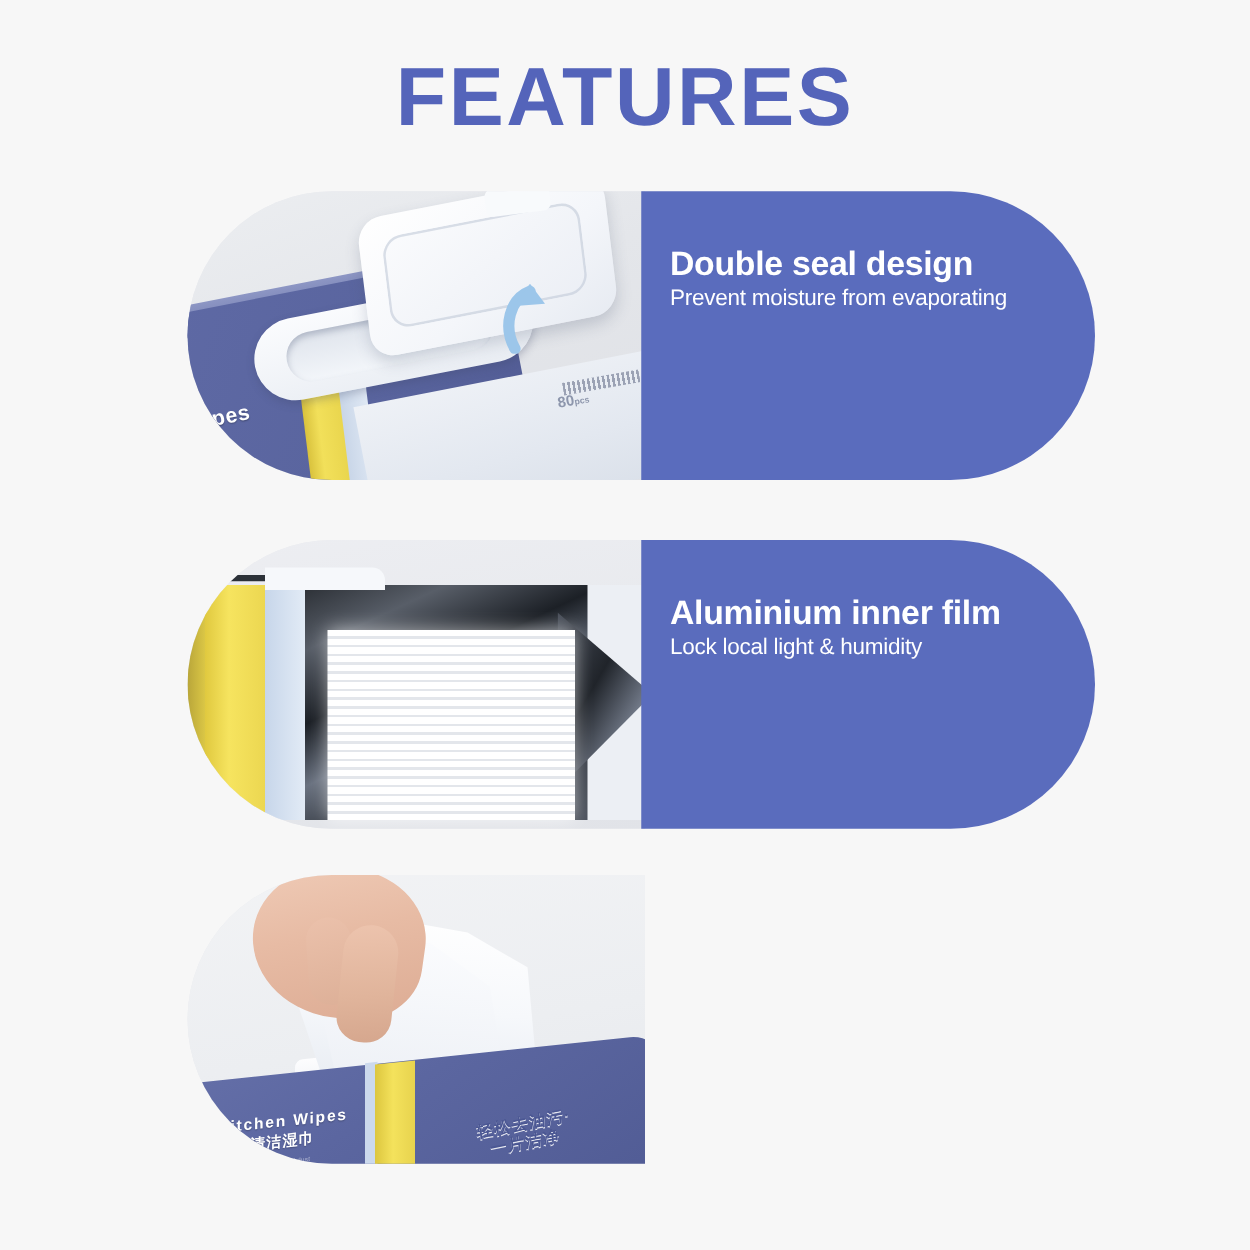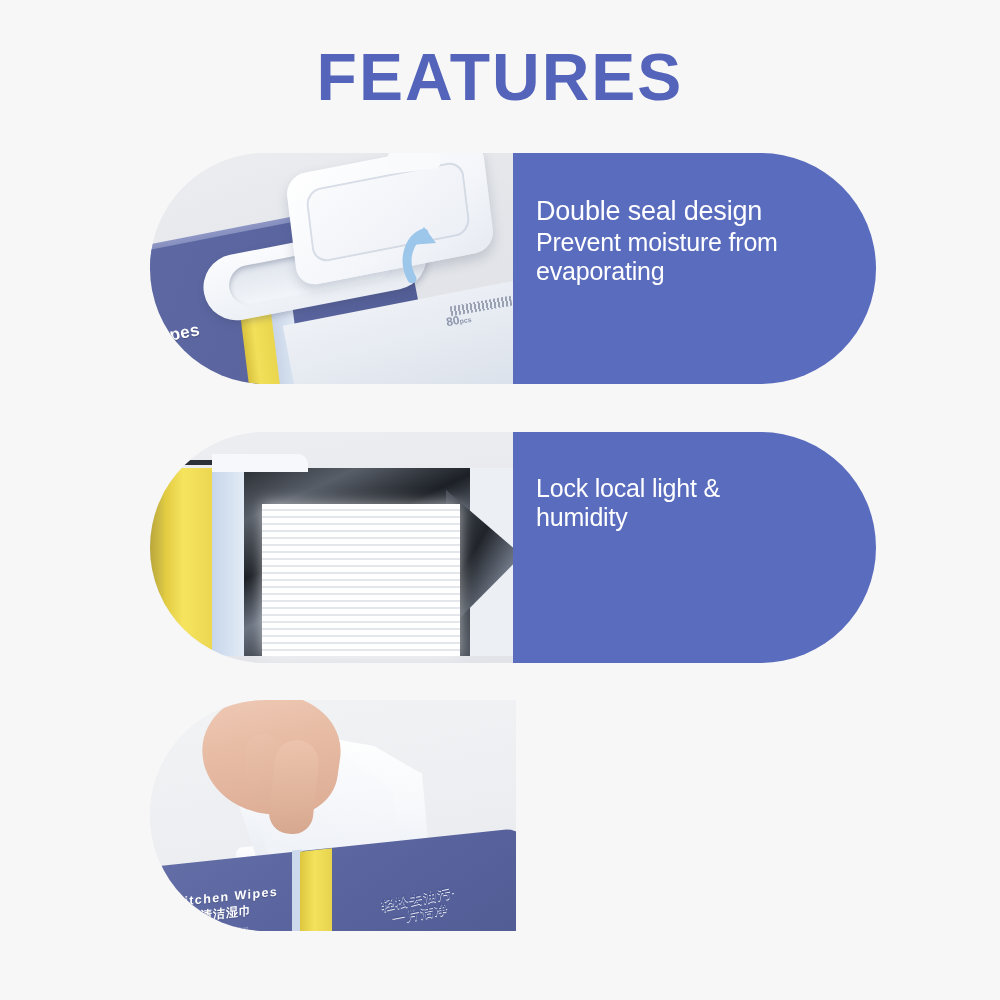--- a/index.html
+++ b/index.html
@@ -60,27 +60,27 @@
     width: 363px;
     height: 231px;
     border-radius: 0 116px 116px 0;
     background: #5a6cbd;
     box-sizing: border-box;
     padding: 42px 70px 0 23px;
     color: #ffffff;
   }
   .feat-title {
     font-size: 27px;
-    font-weight: normal;
+    font-weight: bold;
     line-height: 1.22;
     letter-spacing: -0.2px;
     white-space: nowrap;
   }
   .feat-desc {
-    font-size: 25px;
+    font-size: 18px;
     font-weight: normal;
     line-height: 1.17;
     letter-spacing: -0.2px;
   }
 
   
   .p1 { position:absolute; inset:0; background:
         linear-gradient(160deg,#eceef1 0%, #e4e6ea 45%, #dfe1e6 100%); }
   .p1 .pack {
     position:absolute; left:-60px; top:78px; width:330px; height:190px;
@@ -317,20 +317,21 @@
       <div class="sb"></div>
       <div class="foil"></div>
       <div class="foil-tip"></div>
       <div class="wipes-stack"></div>
       <div class="topedge"></div>
       <div class="lidflap"></div>
     </div>
   </div>
 
   <div class="text-pane">
+    <div class="feat-title">Aluminium inner film</div>
     <div class="feat-desc">Lock local light &amp; humidity</div>
   </div>
 </div>
 
 <div class="feature-row" id="row-2">
 
   <div class="photo-pane">
     <div class="p3">
       <div class="pk-top"></div>
       <div class="tissue"></div>

